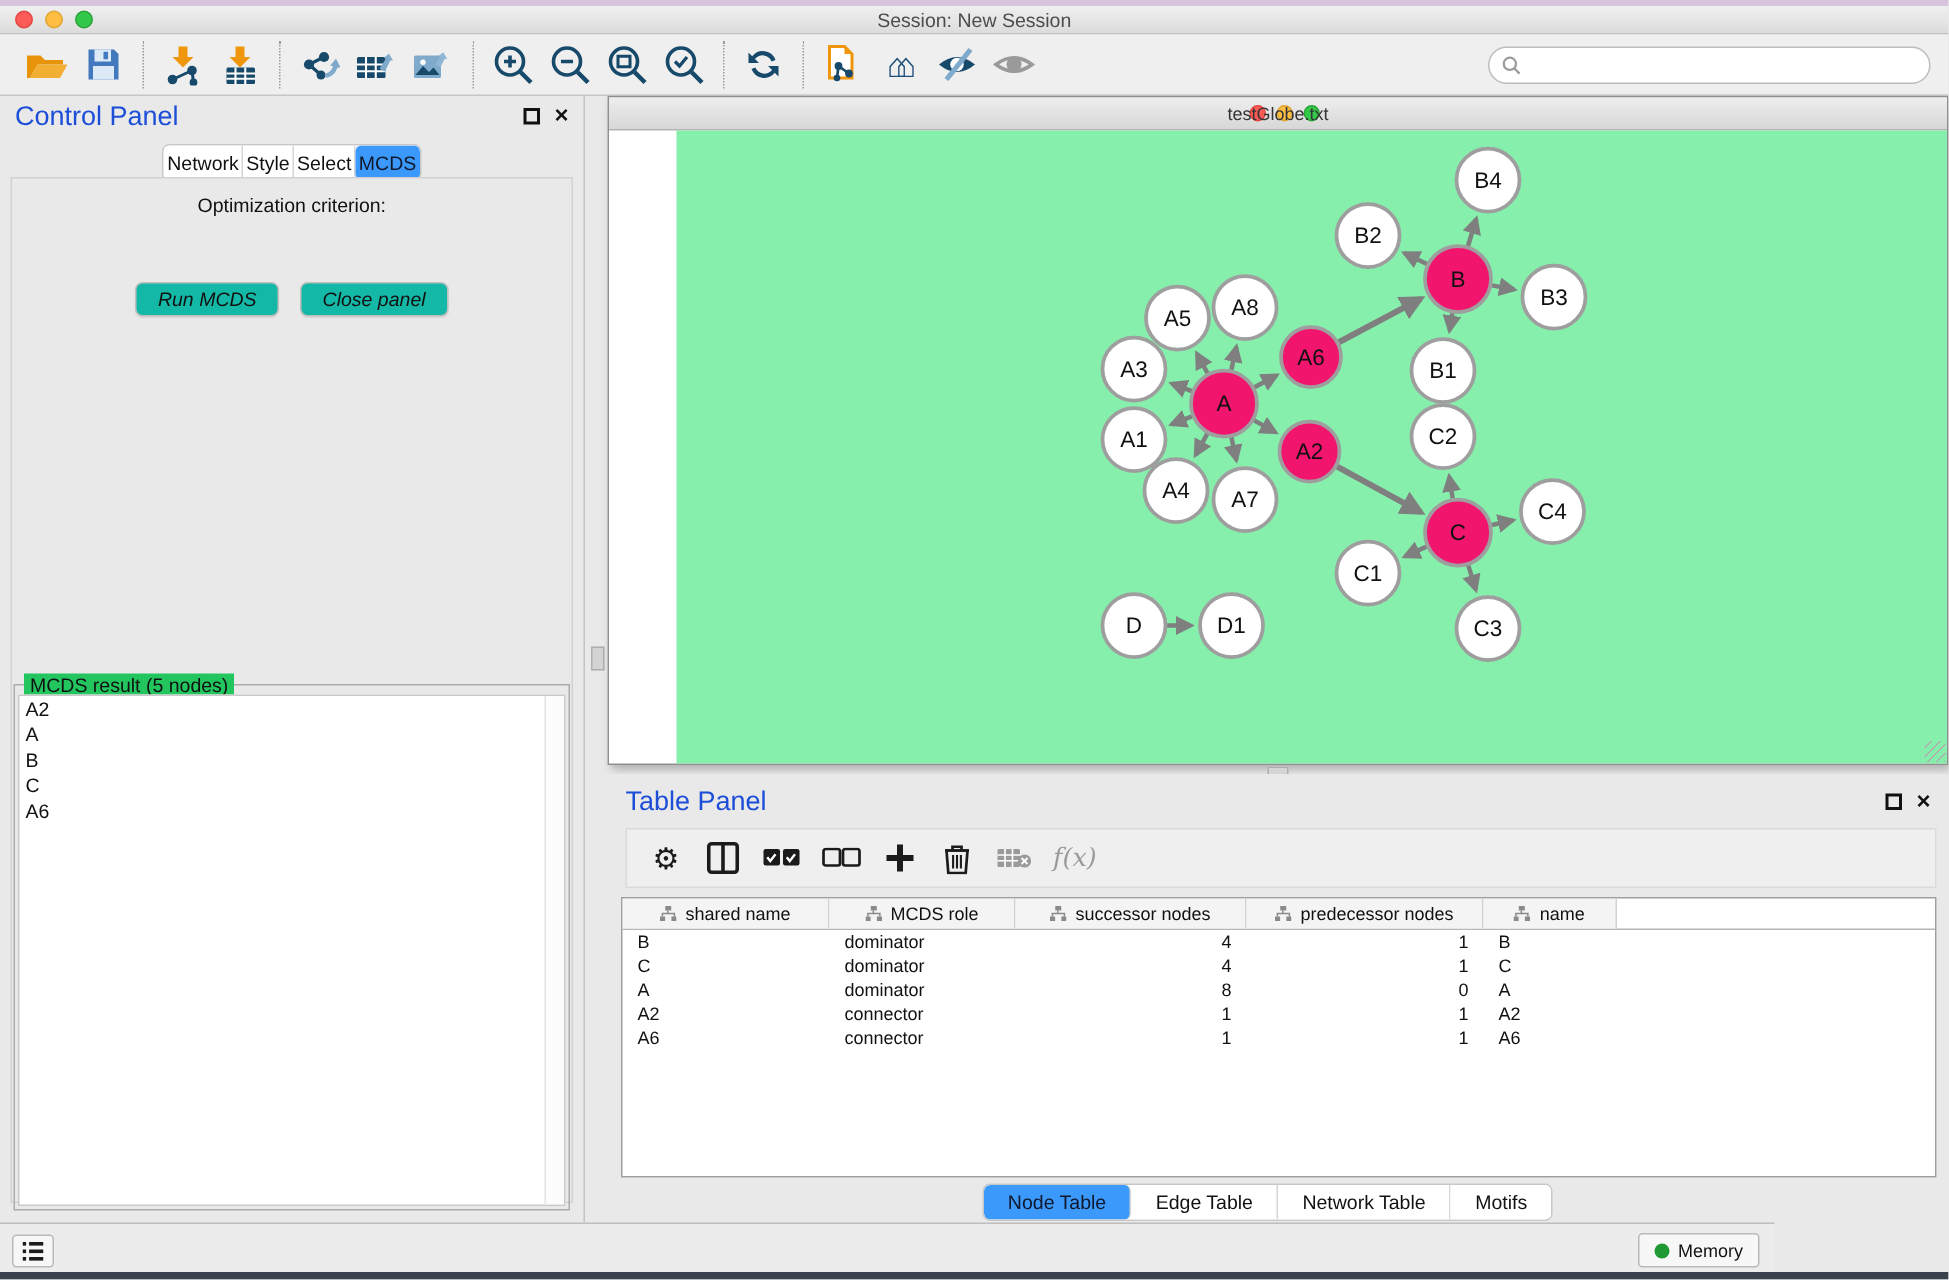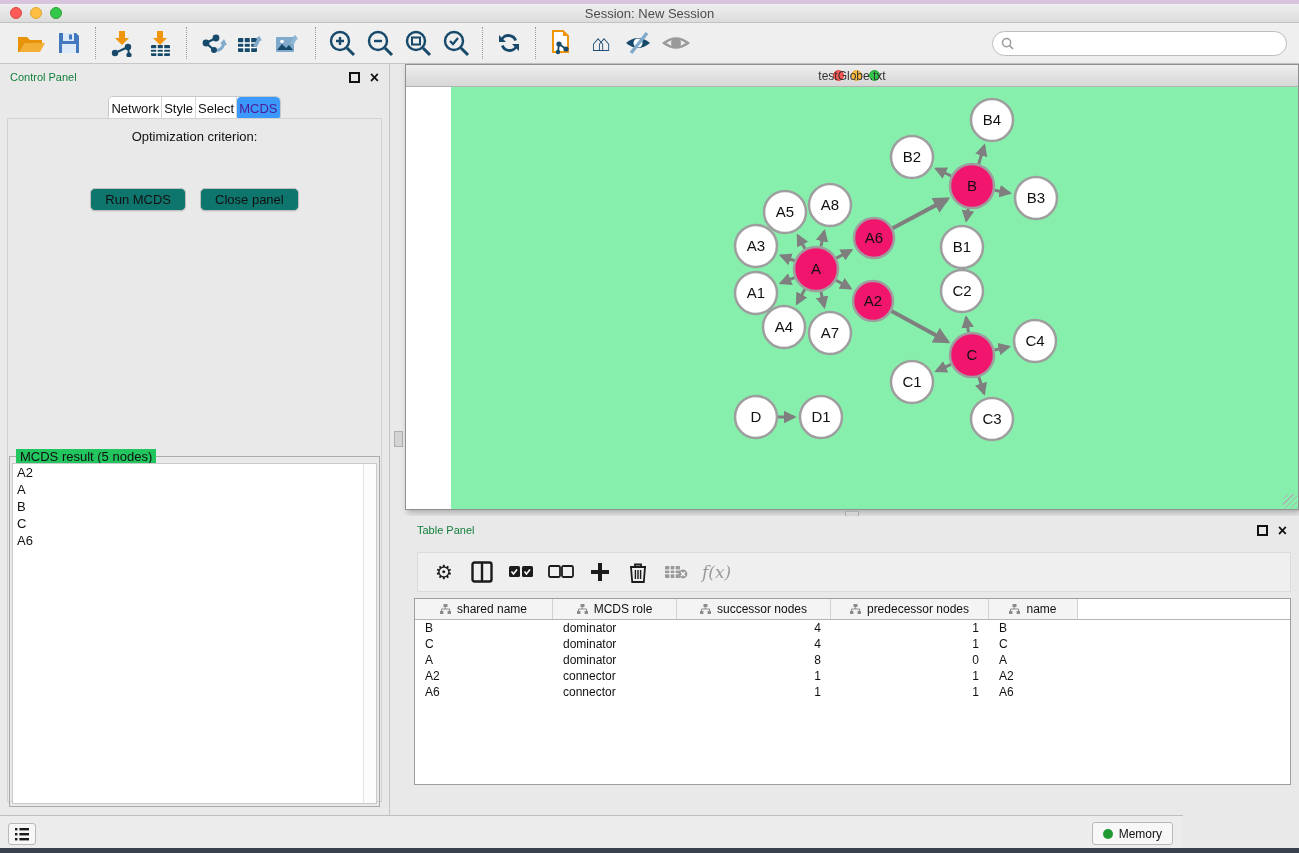--- a/index.html
+++ b/index.html
@@ -25,40 +25,40 @@
   .tb-btn { width:38px; height:34px; display:flex; align-items:center; justify-content:center; }
   .tb-sep { width:0; height:32px; border-left:1px dotted #9a9a9a; margin:0 7px; }
   #toolbar-search { position:absolute; right:12px; top:31px; width:295px; height:25px;
     background:#fff; border:1px solid #BDBDBD; border-radius:13px; display:flex; align-items:center; padding-left:8px; }
   #toolbar-search input { border:none; outline:none; flex:1; font-size:12px; background:transparent; margin-left:5px;}
   .houses { font-size:23px; font-weight:bold; color:#1E4E79; letter-spacing:-8px; margin-right:6px;}
 
   
   #control-panel { left:0; top:64px; width:390px; height:751px; background:#E9E9E9; border-right:1px solid #C4C4C4; }
   .panel-head { height:26px; display:flex; align-items:center; padding:0 10px; }
-  .panel-title { font-size:11px; color:#15803d; }
+  .panel-title { font-size:18px; color:#1d4ed8; }
   .panel-icons { margin-left:auto; display:flex; gap:10px; align-items:center; }
   .float-ic { width:11px; height:11px; border:2px solid #111; }
   .close-ic { font-size:16px; font-weight:bold; color:#111; line-height:11px; }
   #cp-tabs { position:absolute; left:0; right:0; top:32px; display:flex; justify-content:center; }
   .seg-bar { display:flex; background:#fff; border:1px solid #C8C8C8; border-radius:5px; overflow:hidden; }
   .seg { padding:4px 2px; font-size:13px; color:#111; background:#fff; border-right:1px solid #D5D5D5; cursor:default; }
   .seg:last-child { border-right:none; }
-  .seg.active { background:#3B99FC; color:#4c1d95; border-radius:4px; }
+  .seg.active { background:#3B99FC; color:#0f172a; border-radius:4px; }
   #cp-content { position:absolute; left:7px; right:7px; top:54px; bottom:13px; border:1px solid #D2D2D2; background:#E9E9E9; }
   #opt-label { position:absolute; left:0; right:0; top:65px; text-align:center; font-size:13px; color:#111; }
   #opt-select { position:absolute; left:36px; right:40px; top:88px; height:24px; background:#fff;
     border:1px solid #B5B5B5; border-radius:4px; display:flex; align-items:center; }
   #opt-select .sel-text { flex:1; font-size:13px; padding-left:8px; color:#111; white-space:nowrap; }
   .sel-stepper { width:20px; height:22px; border-radius:3px; margin-right:1px;
     background:linear-gradient(#6FB5FD,#3E8DFB); display:flex; flex-direction:column;
     align-items:center; justify-content:center; color:#fff; font-size:7px; line-height:6px; }
   #cp-buttons { position:absolute; left:0; right:0; top:124px; display:flex; justify-content:center; gap:14px; }
-  .mac-btn { background:#0f766e; border:1px solid #BFBFBF; border-radius:5px; font-size:13px;
-    padding:3px 14px; color:#111; box-shadow:0 1px 1px rgba(0,0,0,.08); }
+  .mac-btn { background:#14b8a6; border:1px solid #BFBFBF; border-radius:5px; font-size:13px;
+    padding:3px 14px; color:#111; box-shadow:0 1px 1px rgba(0,0,0,.08);font-style:italic; }
   #result-group { position:absolute; left:9px; right:9px; top:392px; bottom:8px;
     border:1px solid #ABABAB; }
   #result-title { position:absolute; top:-8px; left:6px; background:#22c55e; padding:0 4px; font-size:13px; color:#111; }
   #result-list { position:absolute; left:2px; top:6px; right:2px; bottom:2px; background:#fff;
     border:1px solid #C9C9C9; overflow:hidden; }
   #result-scroll { position:absolute; right:0; top:0; bottom:0; width:13px; border-left:1px solid #E3E3E3; background:#FCFCFC; }
   .result-item { font-size:13px; color:#111; padding:1px 4px; line-height:15px; }
 
   
   #network-window { left:405px; top:64px; width:894px; height:446px; background:#fff;
@@ -559,20 +559,28 @@
         </div>
         <div class="tbody-row">
           <div class="td" style="width: 138px; text-align: left;">A6</div>
           <div class="td" style="width: 124px; text-align: left;">connector</div>
           <div class="td" style="width: 154px; text-align: right;">1</div>
           <div class="td" style="width: 158px; text-align: right;">1</div>
           <div class="td" style="width: 89px; text-align: left;">A6</div>
         </div>
       </div>
   </div>
+  <div id="tp-tabs">
+      <div class="seg-bar">
+        <span class="seg active">Node Table</span>
+        <span class="seg">Edge Table</span>
+        <span class="seg">Network Table</span>
+        <span class="seg">Motifs</span>
+      </div>
+    </div>
 </div>
 
 <div id="status-bar" class="abs">
   <div id="list-btn">
     <svg width="14" height="13" viewBox="0 0 14 13">
       <g fill="#1b1b1b">
           <rect x="0" y="0" width="2.4" height="2.4"></rect>
           <rect x="0" y="5" width="2.4" height="2.4"></rect>
           <rect x="0" y="10" width="2.4" height="2.4"></rect>
       <rect x="4.4" y="0" width="9.6" height="2.4"></rect>

